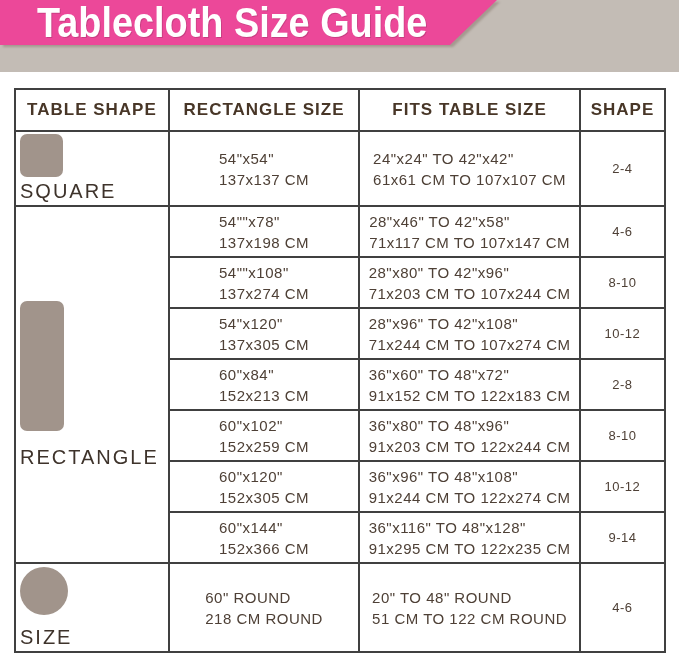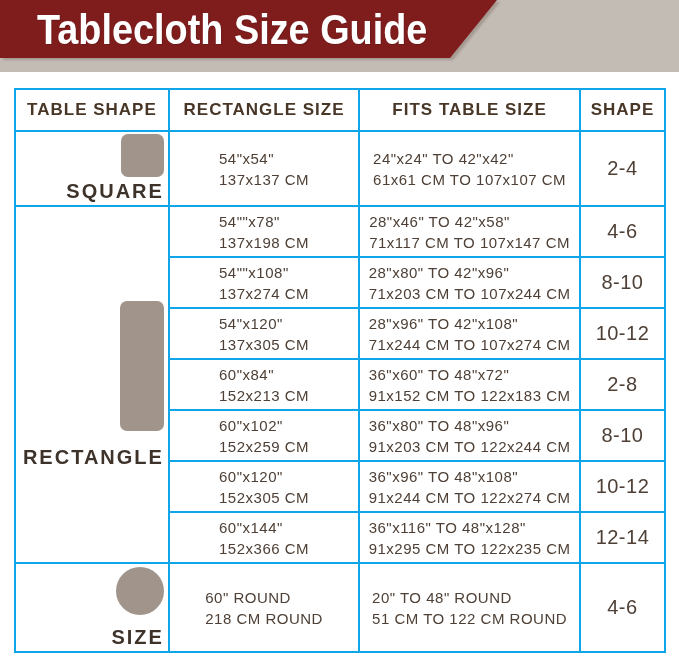--- a/index.html
+++ b/index.html
@@ -8,58 +8,58 @@
     font-family:"Liberation Sans", sans-serif;
     position:relative;overflow:hidden;
   }
   
   .header-band{
     position:absolute;left:0;top:0;width:679px;height:72px;
     background:#c3bcb5;
   }
   .ribbon-wrap{position:absolute;left:0;top:0;filter:drop-shadow(3px 2px 1px rgba(110,90,75,.35));}
   .ribbon{
-    width:497px;height:58px;background:#7f1d1d;
+    width:497px;height:45px;background:#ec4899;
     clip-path:polygon(0 0,100% 0,calc(100% - 47px) 100%,0 100%);
     display:flex;align-items:center;
   }
   .ribbon-title{
     color:#ffffff;font-weight:bold;font-size:43px;letter-spacing:0px;
     transform:scaleX(.88);transform-origin:left center;
     margin-left:37px;white-space:nowrap;
     text-shadow:1px 1px 0 rgba(0,0,0,.15);
   }
   
   .size-table{
     position:absolute;left:14px;top:88px;width:652px;
     border-collapse:collapse;table-layout:fixed;
     color:#4e4036;
   }
   .size-table td,.size-table th{
-    border:2px solid #0ea5e9;
+    border:2px solid #404040;
     text-align:center;vertical-align:middle;
     padding:2px 4px;
   }
   .size-table th{
     font-size:17px;font-weight:bold;letter-spacing:1px;color:#483627;
     height:36px;
   }
   .col-shape{width:152px;}
   .col-size{width:188px;}
   .col-fits{width:218px;}
   .col-seats{width:84px;}
   tr.r-header{height:40px;}
   tr.r-square{height:66px;}
   tr.r-rect{height:51px;}
   tr.r-round{height:89px;}
   .cell-lines{display:inline-block;text-align:left;font-size:15px;line-height:21px;letter-spacing:.5px;}
-  .seats{font-size:20px;letter-spacing:.5px;}
+  .seats{font-size:13px;letter-spacing:.5px;}
   
   .shape-cell{vertical-align:middle;}
-  .shape-stack{display:flex;flex-direction:column;align-items:flex-end;justify-content:center;font-weight:bold;}
+  .shape-stack{display:flex;flex-direction:column;align-items:flex-start;justify-content:center;}
   .shape-label{font-size:20px;letter-spacing:2px;color:#3e332b;margin-top:3px;}
   .shape-square{width:43px;height:43px;border-radius:7px;background:#a1948b;}
   .shape-rect{width:44px;height:130px;border-radius:7px;background:#a1948b;margin-bottom:12px;}
   .shape-circle{width:48px;height:48px;border-radius:50%;background:#a1948b;margin-bottom:8px;}
 </style>
 </head>
 <body>
 
 <div class="header-band">
   <div class="ribbon-wrap">
@@ -176,21 +176,21 @@
   </tr>
   <tr class="r-rect">
     <td><span class="cell-lines">
       <div>60"x144"</div>
       <div>152x366 CM</div></span>
     </td>
     <td><span class="cell-lines">
       <div>36"x116" TO 48"x128"</div>
       <div>91x295 CM TO 122x235 CM</div></span>
     </td>
-    <td class="seats">12-14</td>
+    <td class="seats">9-14</td>
   </tr>
 
   <tr class="r-round">
     <td class="shape-cell">
       <div class="shape-stack">
         <div class="shape-circle"></div>
         <div class="shape-label">SIZE</div>
       </div>
     </td>
     <td><span class="cell-lines">

